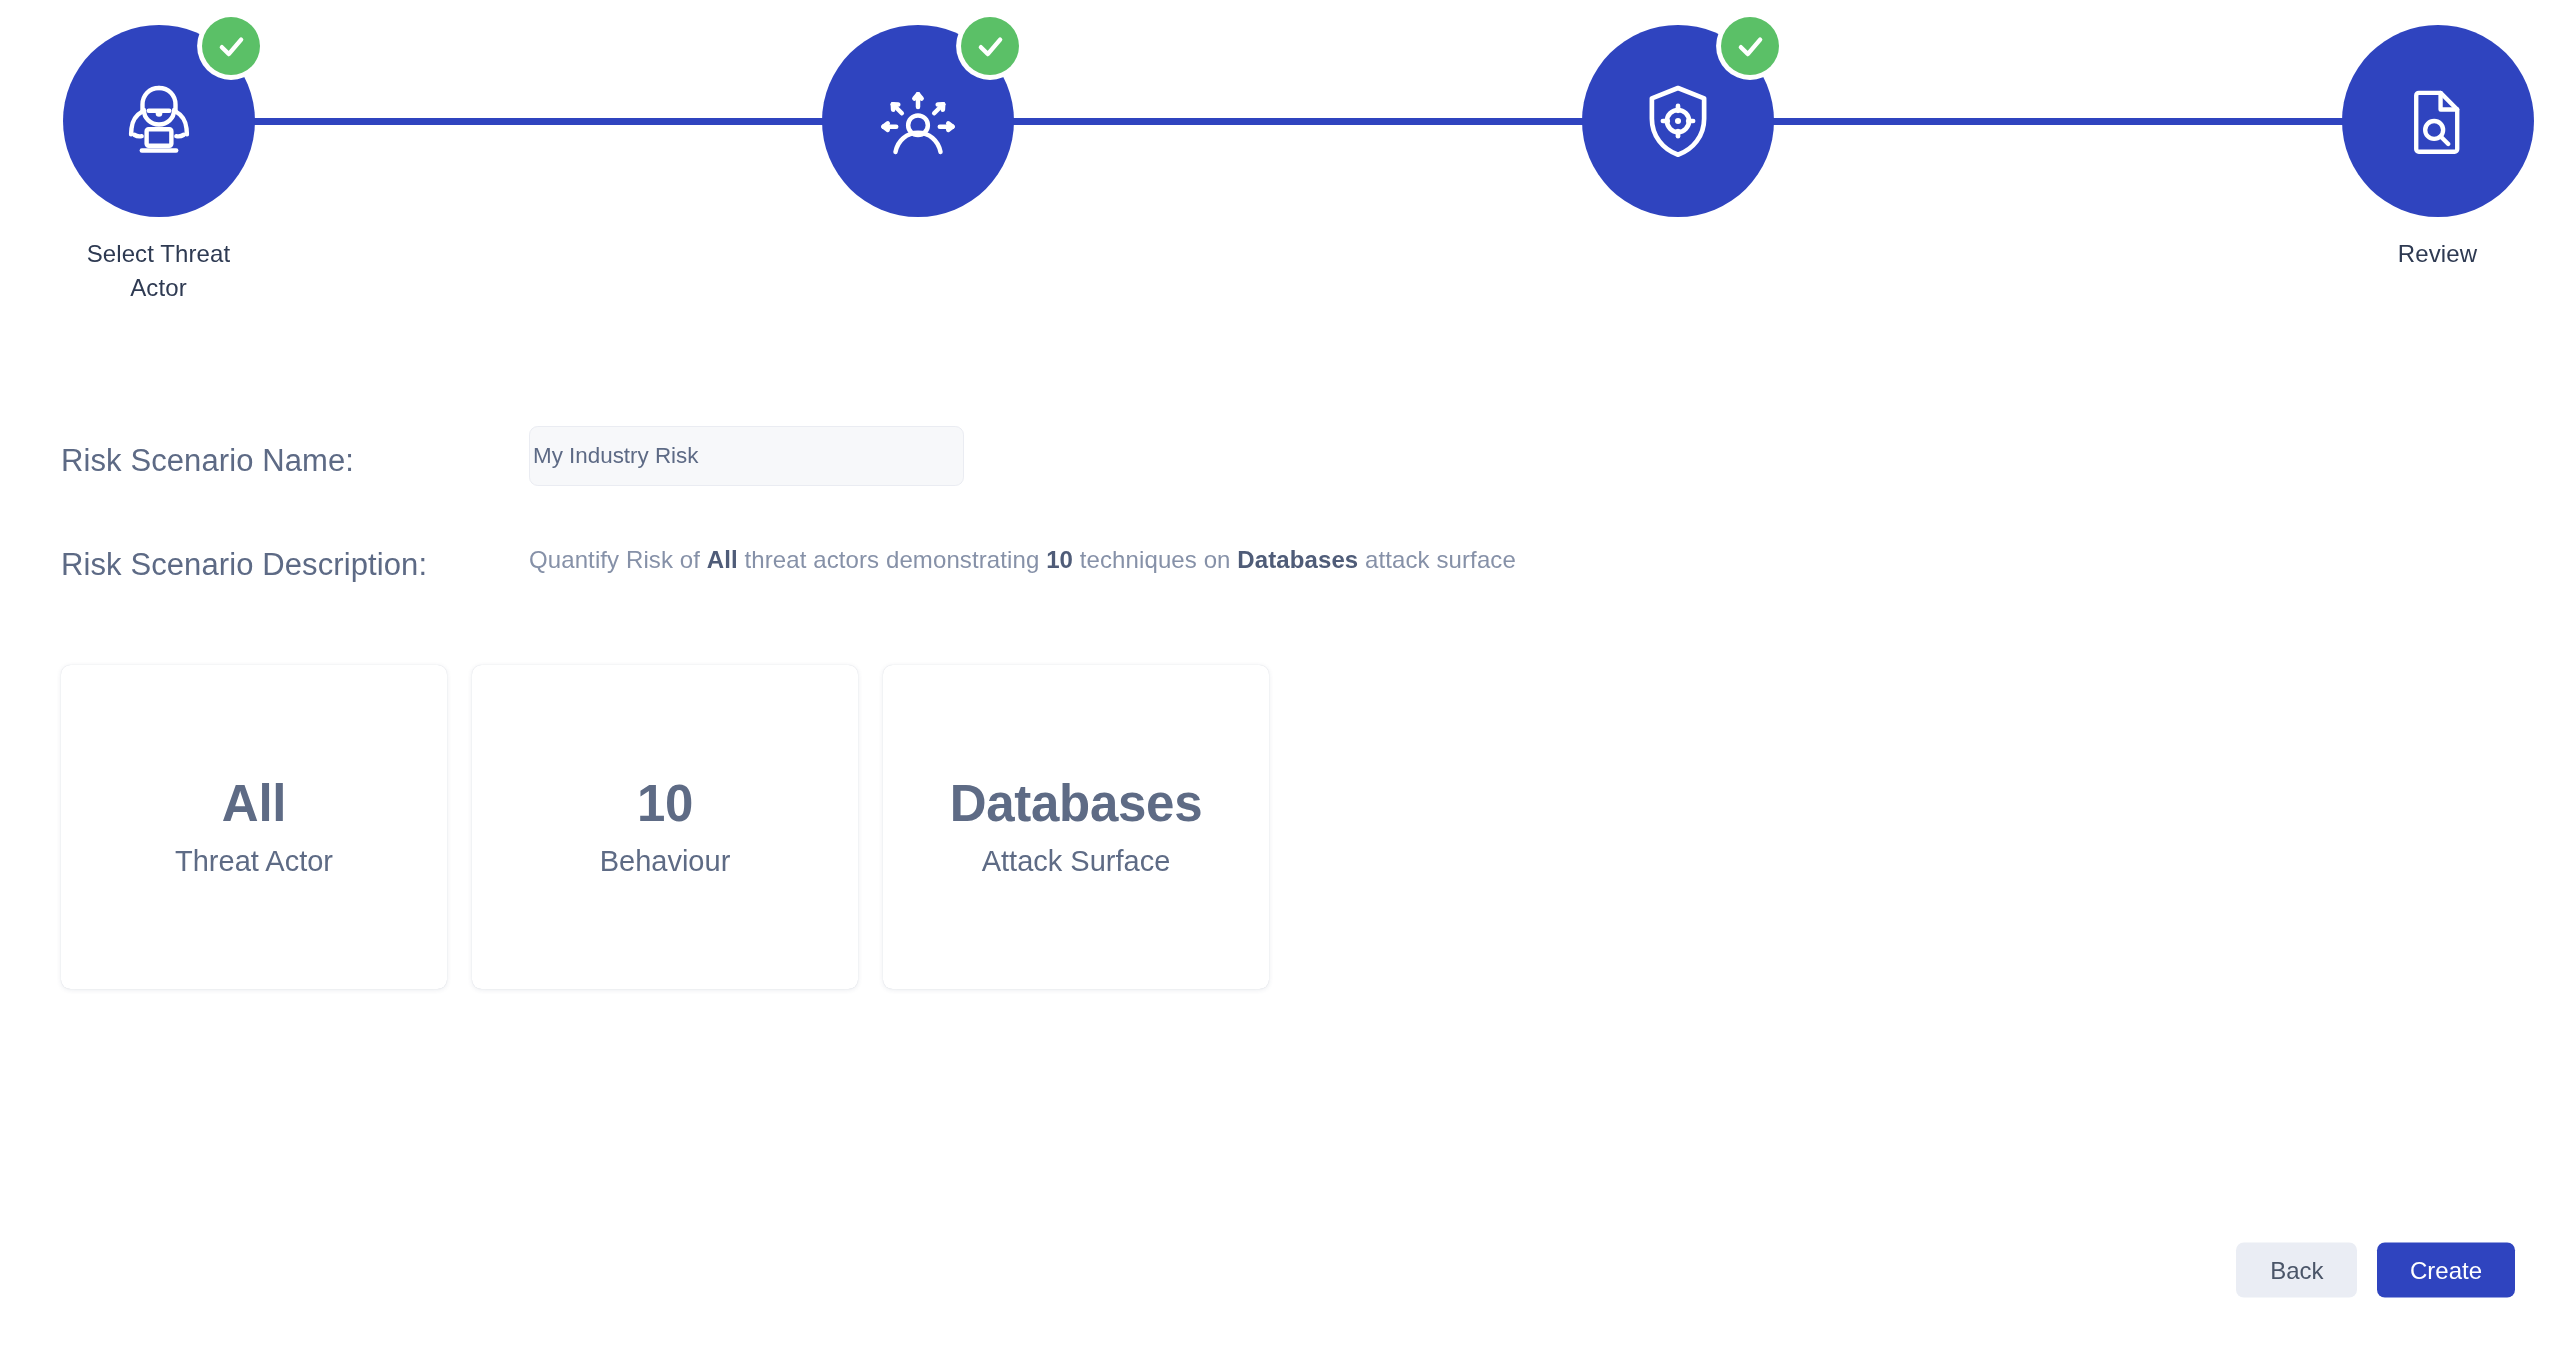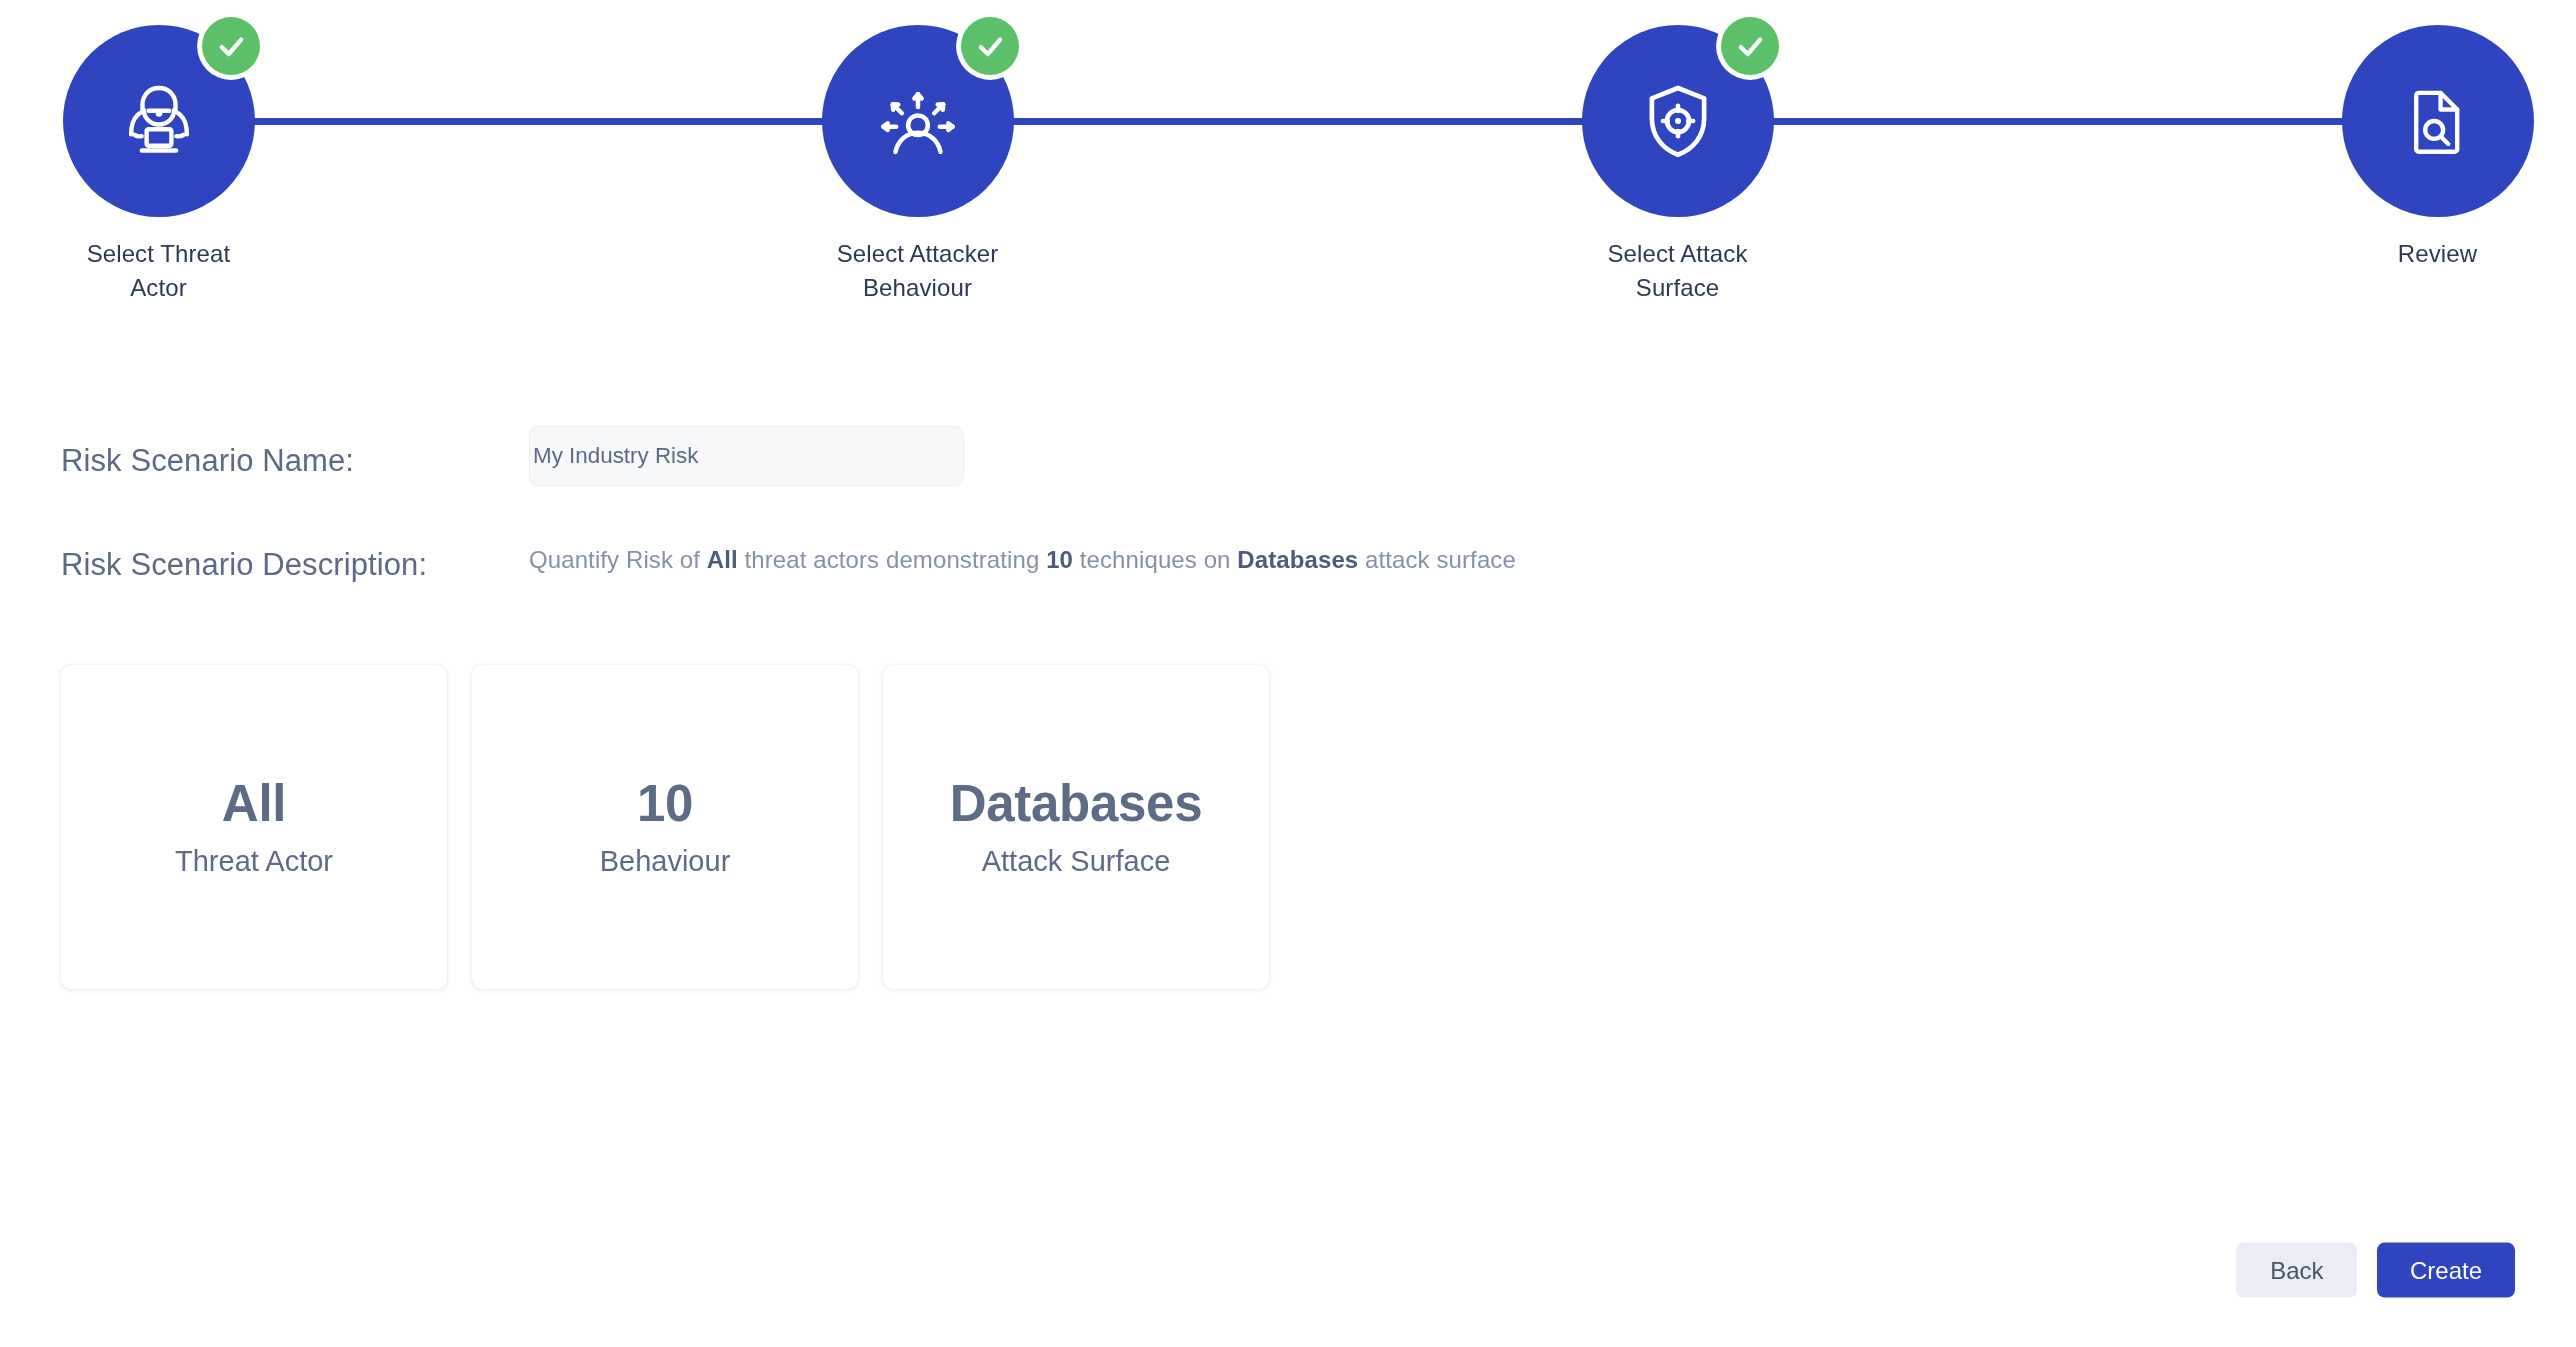--- a/index.html
+++ b/index.html
@@ -267,22 +267,20 @@
               <path d="M56.5 36l-3 2.3"></path>
           </svg>
         </span>
       </div>
       <div class="step-check">
         <svg width="33" height="33" viewBox="0 0 24 24" fill="none" stroke="#ffffff" stroke-width="3.2" stroke-linecap="round" stroke-linejoin="round">
           <polyline points="5,12.5 10,17.5 19,7"></polyline>
         </svg>
       </div>
     </div>
-    <div class="step-label">Select Attacker
-Behaviour</div>
   </div>
 
   <div class="step" style="left:1678px;">
     <div class="step-circle-wrap">
       <div class="step-circle">
         <span>
           <svg width="88" height="88" viewBox="0 0 64 64" fill="none" stroke="#ffffff" stroke-width="3.4" stroke-linecap="round" stroke-linejoin="round">
             <path d="M32 8L13 15.5v14.8C13 42.8 21 52.6 32 56.5c11-3.9 19-13.7 19-26.2V15.5L32 8z"></path>
             <circle cx="32" cy="32" r="8"></circle>
             <circle cx="32" cy="32" r="2.2" fill="#ffffff" stroke="none"></circle>
@@ -292,22 +290,20 @@
               <path d="M39.4 32H43"></path>
           </svg>
         </span>
       </div>
       <div class="step-check">
         <svg width="33" height="33" viewBox="0 0 24 24" fill="none" stroke="#ffffff" stroke-width="3.2" stroke-linecap="round" stroke-linejoin="round">
           <polyline points="5,12.5 10,17.5 19,7"></polyline>
         </svg>
       </div>
     </div>
-    <div class="step-label">Select Attack
-Surface</div>
   </div>
 
   <div class="step" style="left:2438px;">
     <div class="step-circle-wrap">
       <div class="step-circle">
         <span>
           <svg width="82" height="82" viewBox="0 0 64 64" fill="none" stroke="#ffffff" stroke-width="3.4" stroke-linecap="round" stroke-linejoin="round">
             <path d="M17 10h17l13 13v31a2 2 0 0 1-2 2H17a2 2 0 0 1-2-2V12a2 2 0 0 1 2-2z"></path>
             <path d="M34 10v13h13"></path>
             <circle cx="29" cy="39" r="7"></circle>

